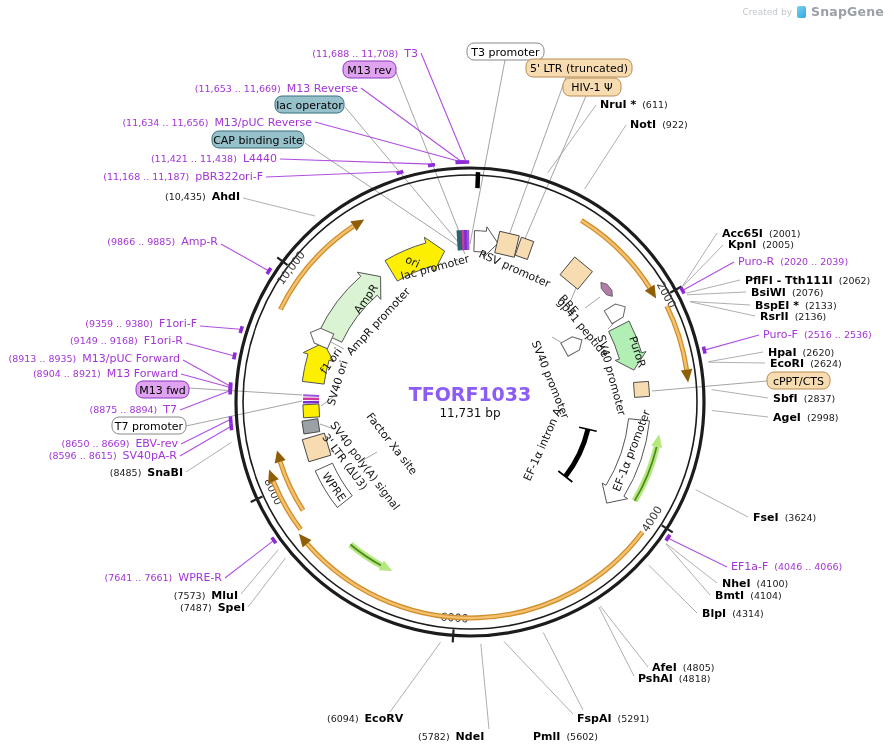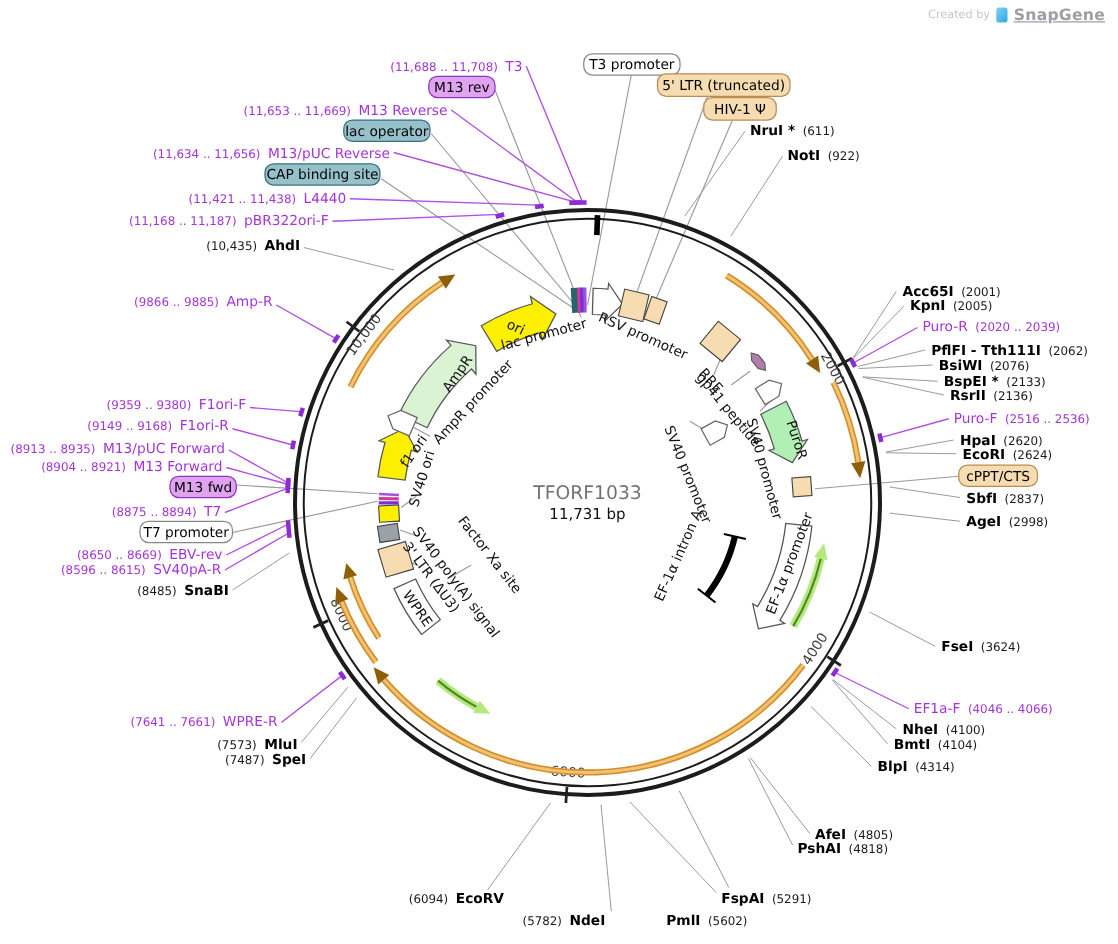--- a/index.html
+++ b/index.html
@@ -4,24 +4,24 @@
 <style>
   html,body{margin:0;padding:0;background:#fff;}
   .stage{position:relative;width:894px;height:755px;background:#fff;overflow:hidden;
          font-family:"DejaVu Sans",sans-serif;}
   svg{position:absolute;left:0;top:0;}
   svg text{font-family:"DejaVu Sans",sans-serif;}
   .watermark{position:absolute;top:4px;right:10px;display:flex;align-items:center;gap:5px;z-index:5;}
   .watermark .created{font-size:9px;color:#c3c8cd;}
   .watermark .logo{display:inline-block;width:9px;height:12px;border-radius:2px;
     background:linear-gradient(135deg,#7fd0f0 0%,#2da8e0 100%);}
-  .watermark .brand{font-size:12.5px;color:#9aa0a6;font-weight:600;letter-spacing:.2px;text-decoration:underline;}
+  .watermark .brand{font-size:12.5px;color:#9aa0a6;font-weight:600;letter-spacing:.2px;}
   .center-label{position:absolute;left:470px;top:402px;transform:translate(-50%,-52%);
     text-align:center;z-index:4;}
-  .center-label .name{font-size:15px;font-weight:normal;color:#737373;}
+  .center-label .name{font-size:19px;font-weight:bold;color:#8b5cf6;}
   .center-label .size{font-size:12px;color:#111;margin-top:1px;}
 </style>
 </head>
 <body>
 
 <div class="stage">
   <div class="watermark">
     <span class="created">Created by</span>
     <span class="logo"></span>
     <span class="brand">SnapGene</span>

